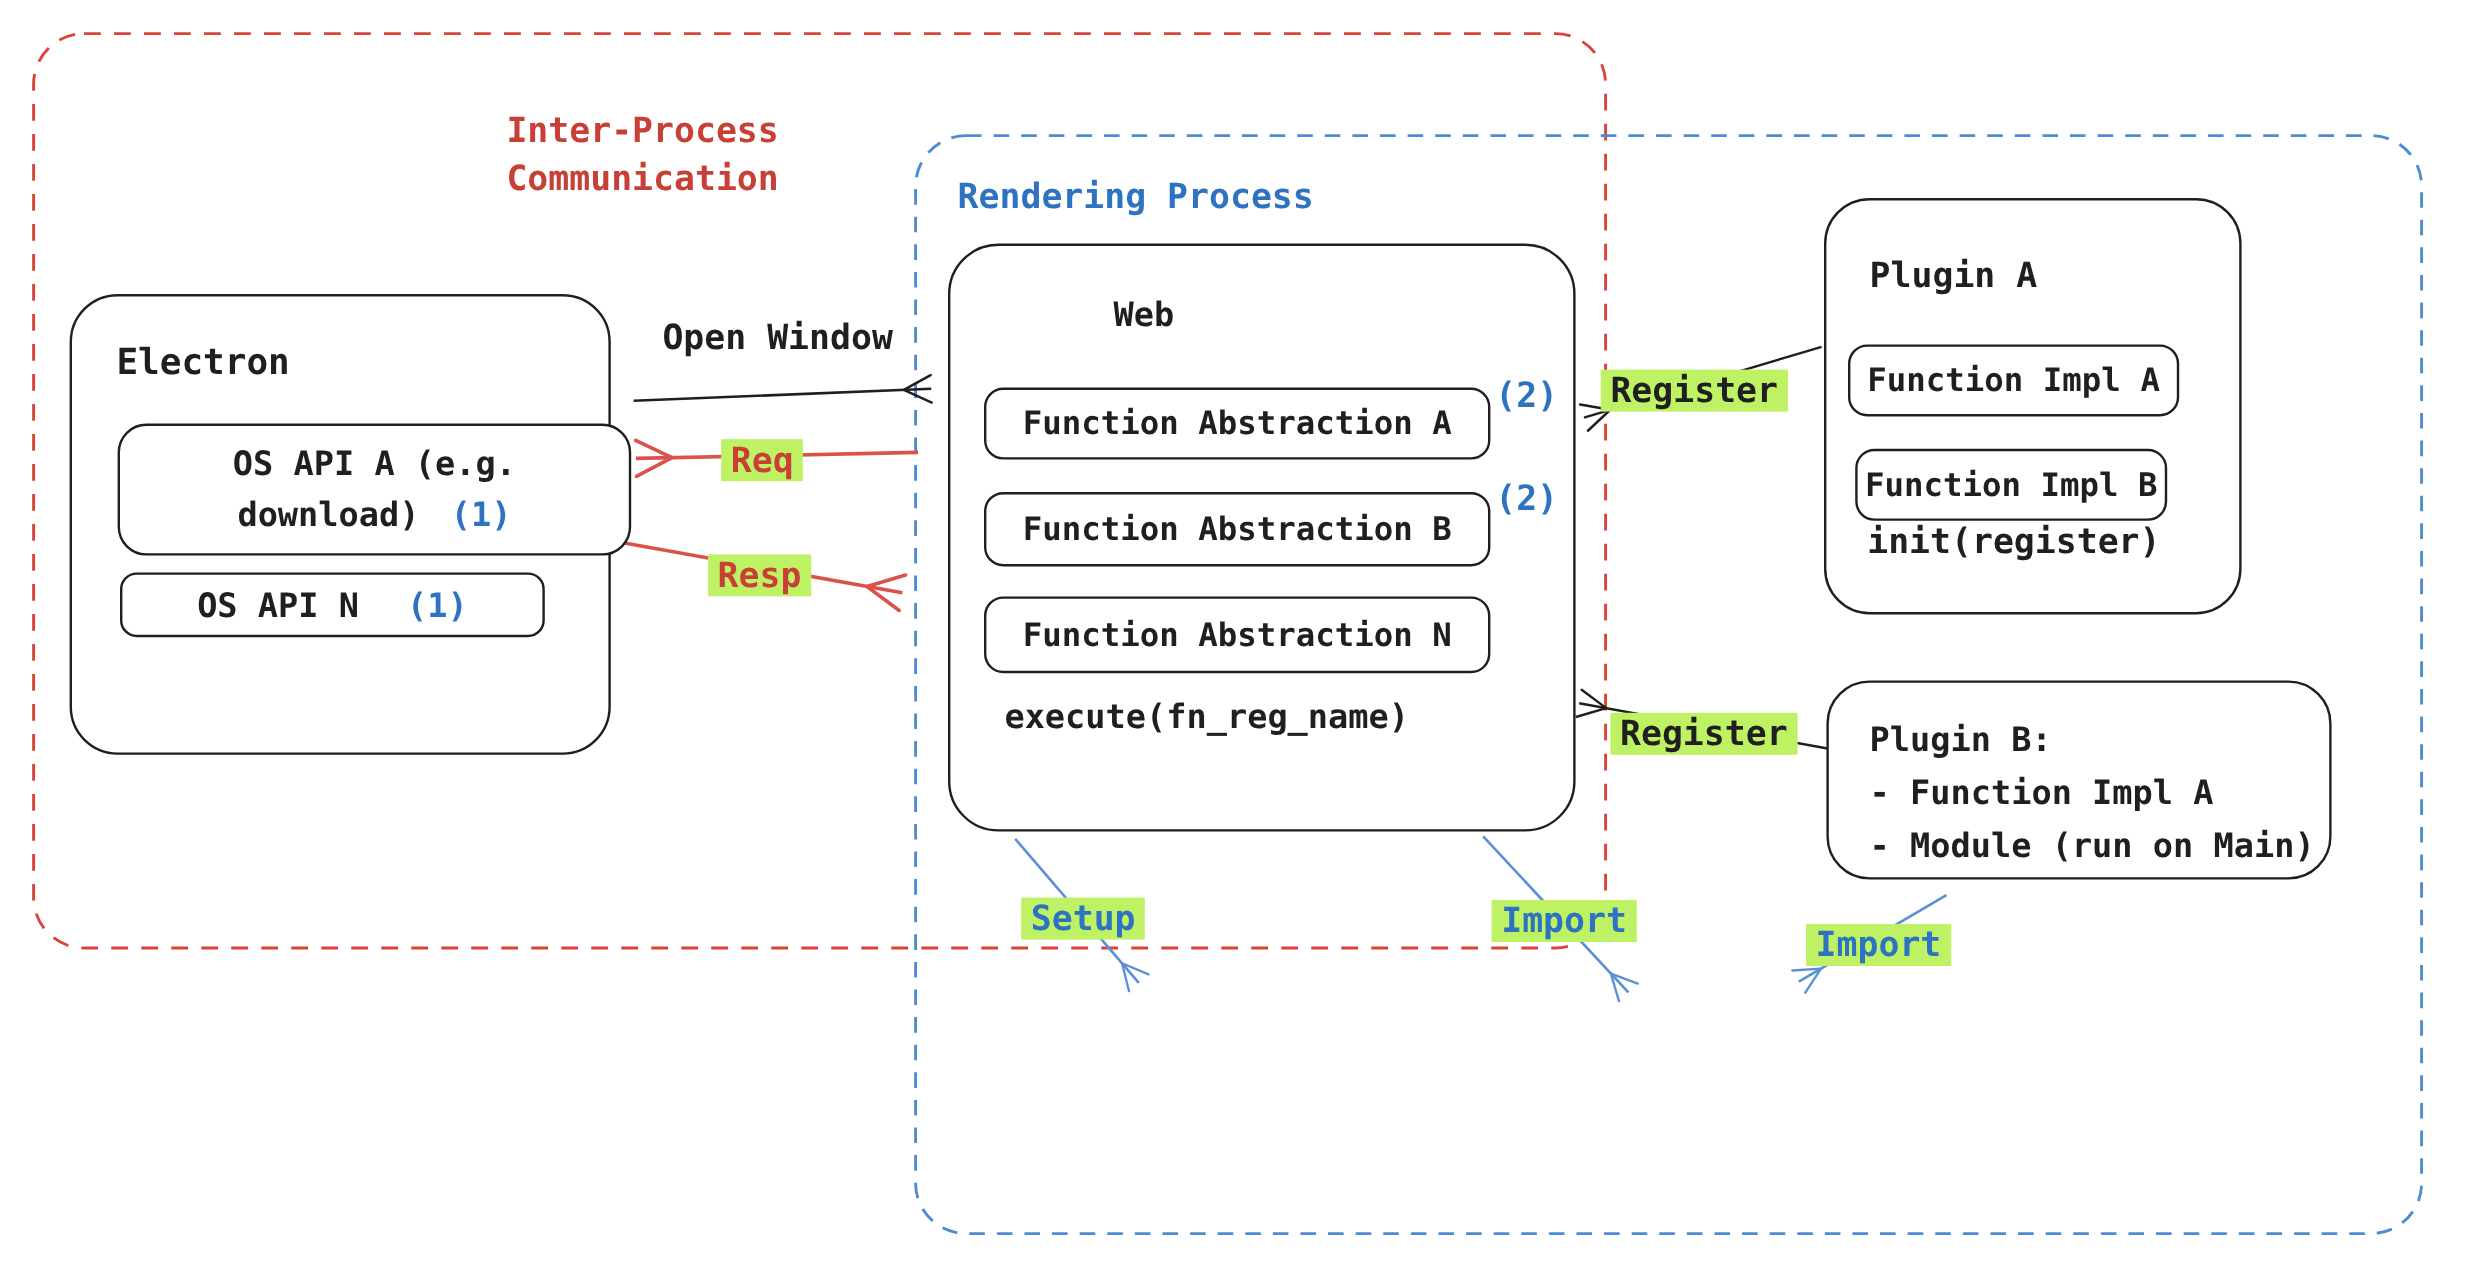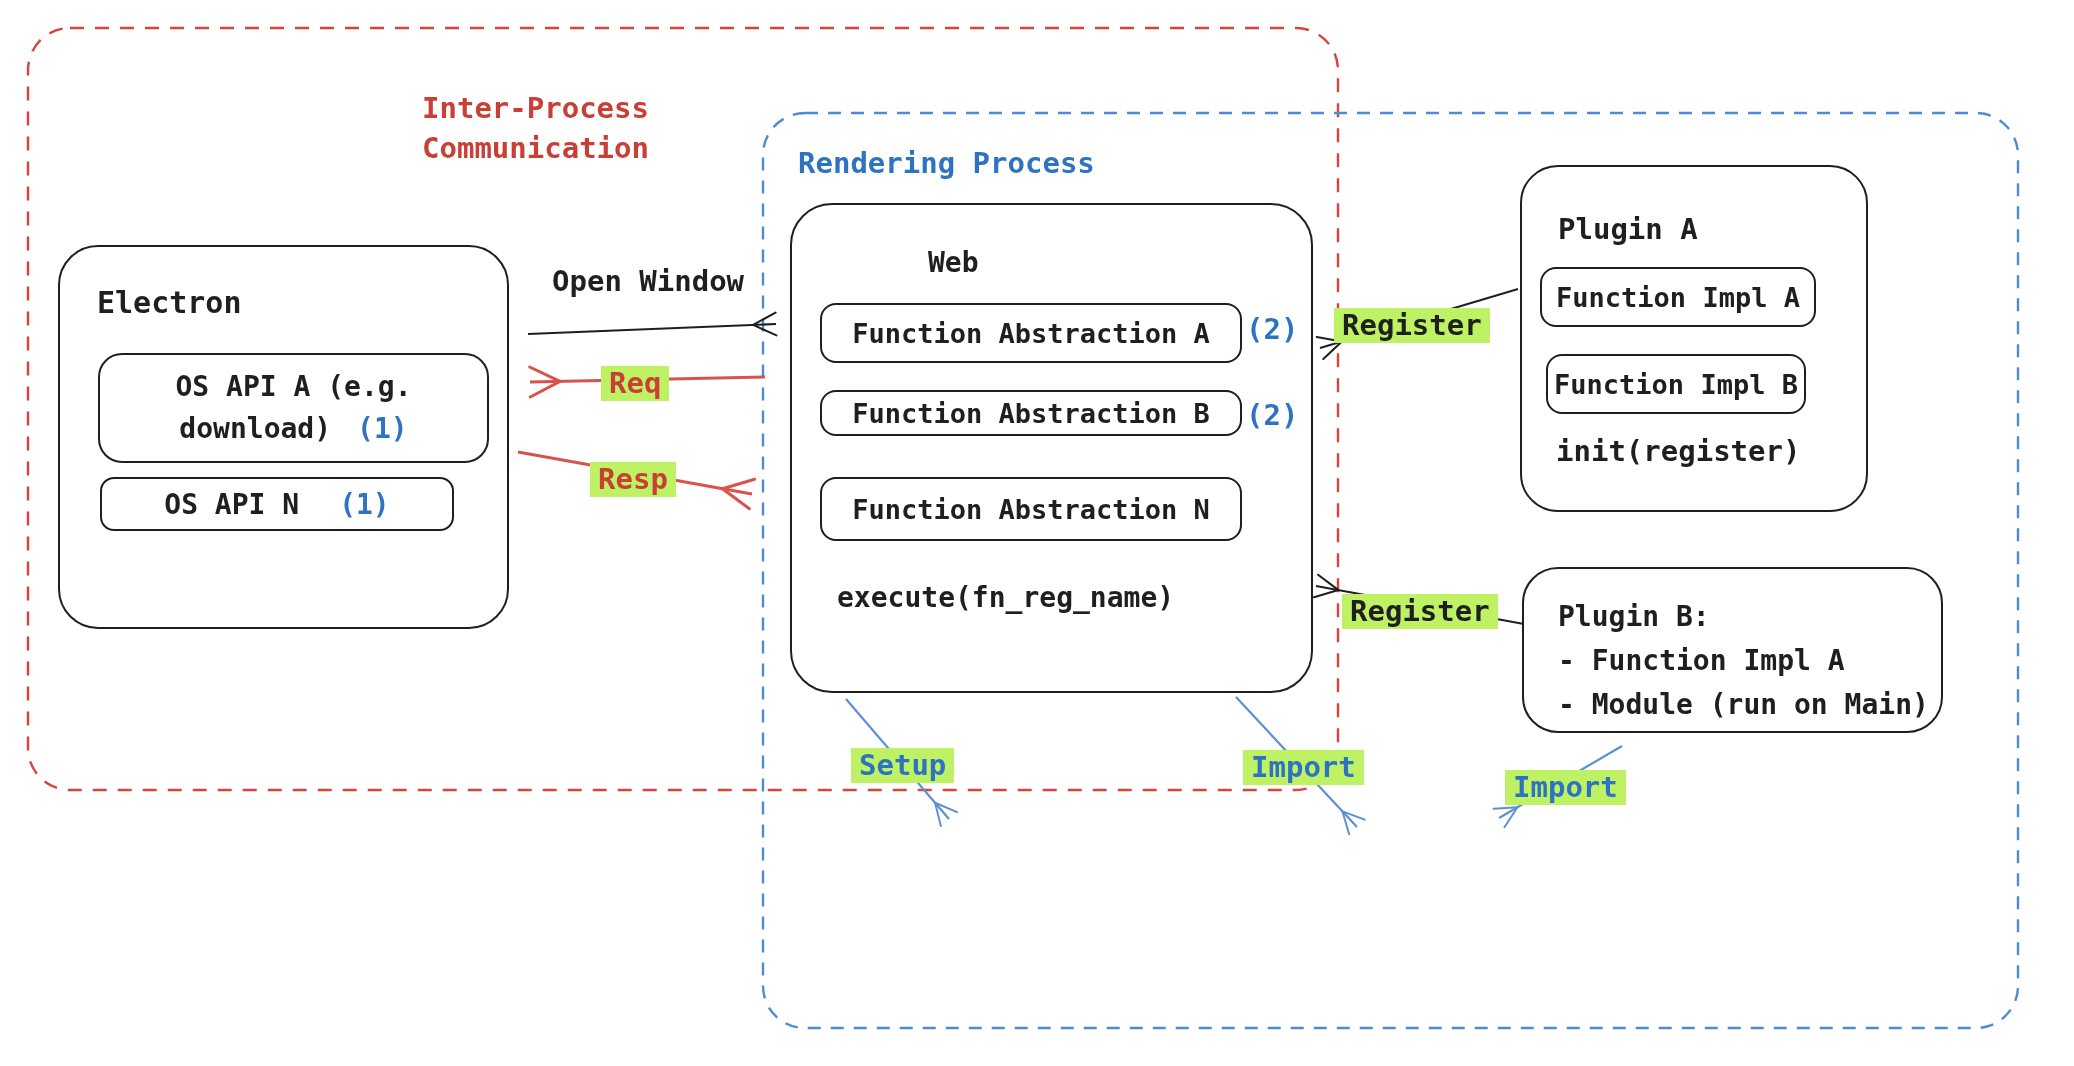--- a/index.html
+++ b/index.html
@@ -15,30 +15,30 @@
     font-weight:bold;color:var(--ink);
   }
   svg.layer{position:absolute;left:0;top:0;z-index:0;}
   .box{position:absolute;border:2.5px solid var(--ink);background:#fff;z-index:1;box-sizing:border-box;}
   .inner{border-width:2px;z-index:2;}
   .lbl{position:absolute;white-space:nowrap;z-index:3;line-height:1.2;}
   .chip{background:#bef264;padding:0 8px;}
   .blue{color:var(--blue-text);}
   .red{color:var(--red-text);}
   .coreclr{color:var(--core-text);}
-  .f27{font-size:27px;} .f28{font-size:28px;} .f29{font-size:29px;} .f30{font-size:30px;}
+  .f27{font-size:27px;margin-top:20px;} .f28{font-size:28px;} .f29{font-size:29px;} .f30{font-size:30px;}
   .center-col{display:flex;flex-direction:column;align-items:center;justify-content:center;height:100%;}
   .hrow{display:flex;justify-content:space-between;align-items:baseline;}
   
   .electron-box{left:58px;top:245px;width:451px;height:384px;border-radius:40px;}
-  .osapi-a-box{left:98px;top:353px;width:391px;height:110px;border-radius:24px;line-height:42px;}
+  .osapi-a-box{left:98px;top:353px;width:428px;height:110px;border-radius:24px;line-height:42px;}
   .osapi-n-box{left:100px;top:477px;width:354px;height:54px;border-radius:14px;}
   .web-box{left:790px;top:203px;width:523px;height:490px;border-radius:42px;}
   .fn-box{left:820px;width:422px;border-radius:16px;}
-  .fn-a{top:303px;height:60px;} .fn-b{top:390px;height:46px;} .fn-n{top:477px;height:64px;}
+  .fn-a{top:303px;height:60px;} .fn-b{top:390px;height:62px;} .fn-n{top:477px;height:64px;}
   .plugin-a-box{left:1520px;top:165px;width:348px;height:347px;border-radius:38px;}
   .impl-a-box{left:1540px;top:267px;width:276px;height:60px;border-radius:16px;}
   .impl-b-box{left:1546px;top:354px;width:260px;height:60px;border-radius:16px;}
   .plugin-b-box{left:1522px;top:567px;width:421px;height:166px;border-radius:36px;}
   .core-box{left:925px;top:830px;width:885px;height:145px;border-radius:28px;border:2px solid var(--core-border);}
   .core-text{line-height:37px;text-align:center;padding-top:6px;}
   .pluginb-lines{line-height:44px;}
   .ipc-label{left:422px;top:88px;line-height:40px;}
 </style>
 </head>

